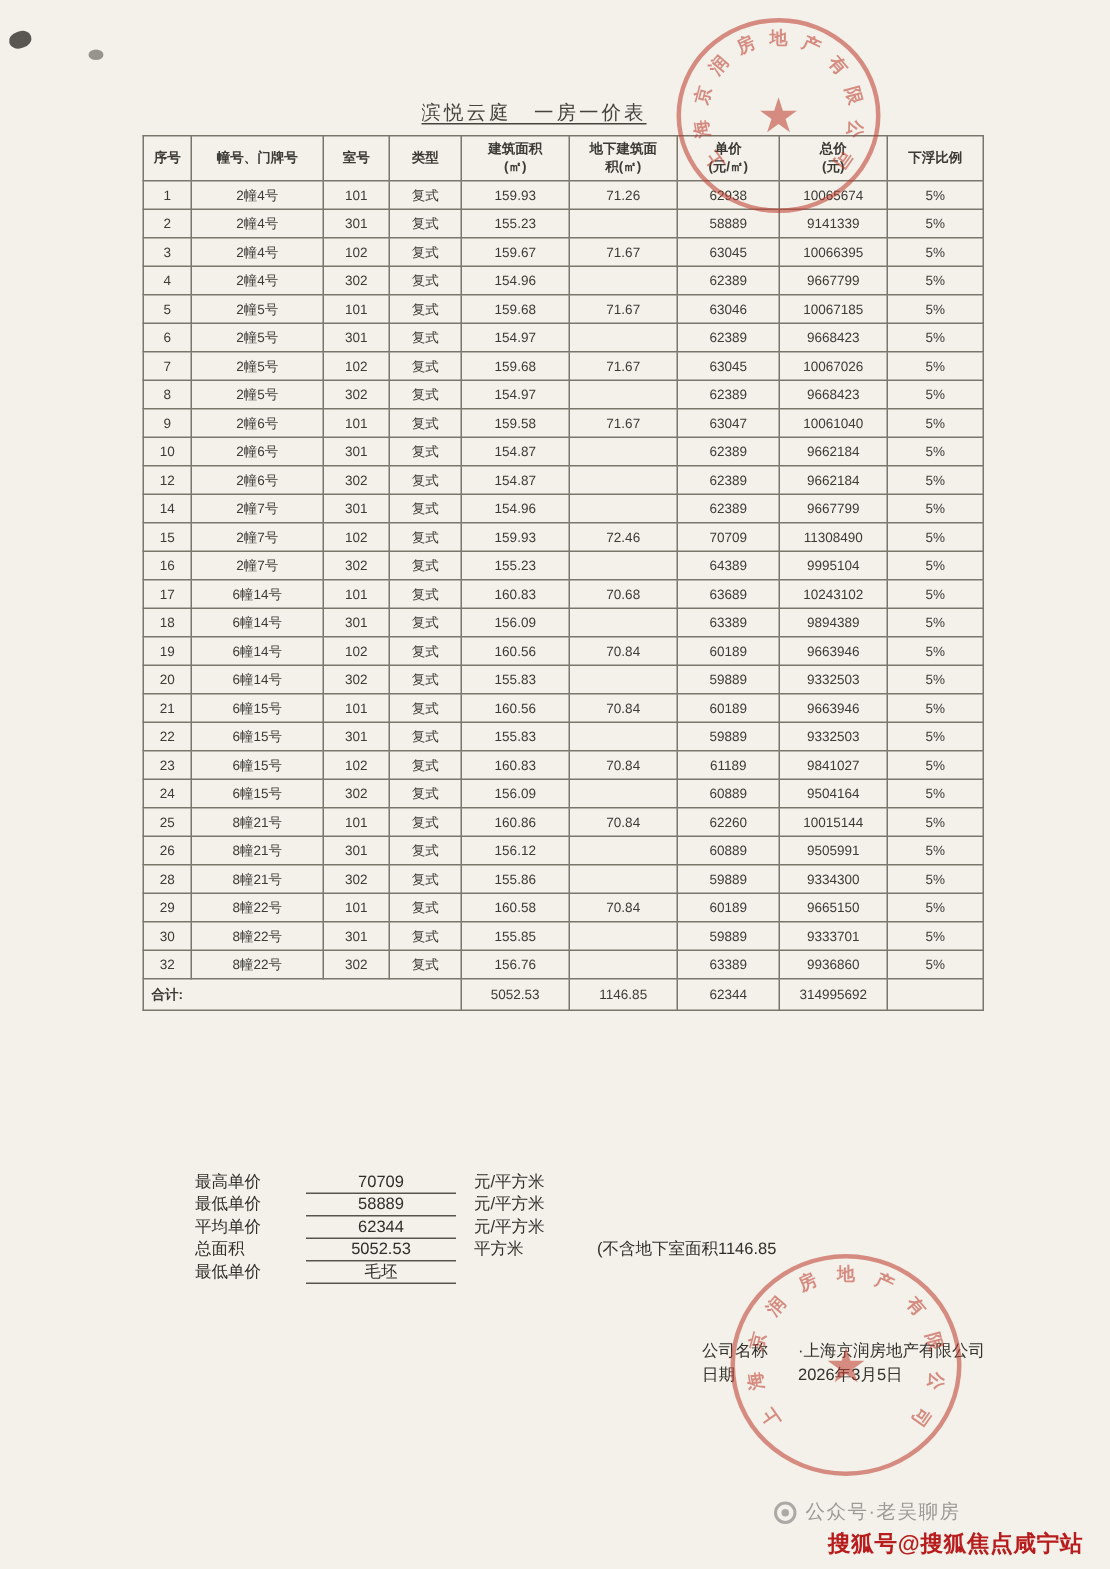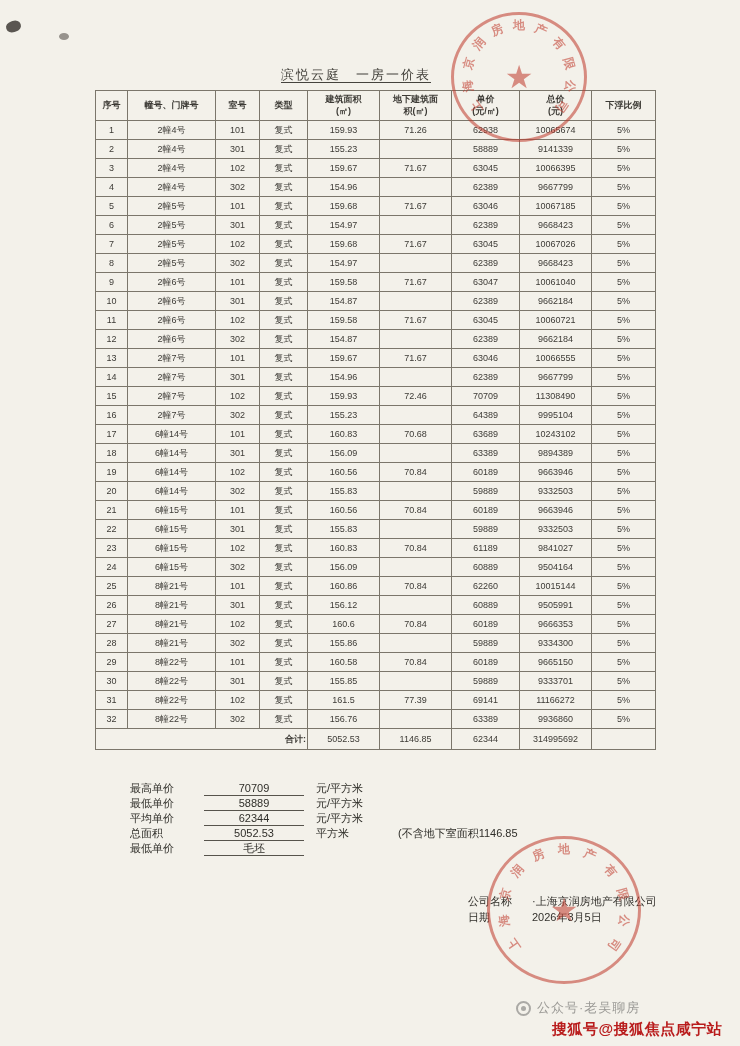--- a/index.html
+++ b/index.html
@@ -23,21 +23,21 @@
     position:absolute;left:95px;top:90px;width:560px;
     border-collapse:collapse;table-layout:fixed;
   }
   .price-table th,.price-table td{
     border:1px solid #7b766b;font-size:9px;text-align:center;
     padding:0 1px;color:#3c3a35;overflow:hidden;
   }
   .price-table th{height:29px;font-weight:600;white-space:pre-line;line-height:1.3;}
   .price-table td{height:18px;line-height:18px;white-space:nowrap;}
   .price-table tr.total-row td{height:20px;line-height:20px;}
-  .price-table td.total-label{text-align:right;padding-left:5px;font-weight:700;}
+  .price-table td.total-label{text-align:left;padding-left:5px;font-weight:700;}
 
   .summary{position:absolute;left:130px;top:781px;font-size:11px;color:#2f2e29;}
   .sum-row{display:flex;align-items:center;height:15px;line-height:13px;}
   .sum-label{width:74px;}
   .sum-value{width:100px;text-align:center;border-bottom:1px solid #57544c;margin-right:12px;}
   .sum-unit{width:72px;}
   .sum-note{margin-left:10px;white-space:nowrap;}
 
   .signature{position:absolute;left:468px;top:893px;font-size:11px;color:#33312c;}
   .sig-row{height:16px;display:flex;line-height:16px;}
@@ -222,50 +222,28 @@
           <td>2幢6号</td>
           <td>301</td>
           <td>复式</td>
           <td>154.87</td>
           <td></td>
           <td>62389</td>
           <td>9662184</td>
           <td>5%</td>
         </tr>
         <tr>
-          <td>11</td>
-          <td>2幢6号</td>
-          <td>102</td>
-          <td>复式</td>
-          <td>159.58</td>
-          <td>71.67</td>
-          <td>63045</td>
-          <td>10060721</td>
-          <td>5%</td>
-        </tr>
-        <tr>
           <td>12</td>
           <td>2幢6号</td>
           <td>302</td>
           <td>复式</td>
           <td>154.87</td>
           <td></td>
           <td>62389</td>
           <td>9662184</td>
-          <td>5%</td>
-        </tr>
-        <tr>
-          <td>13</td>
-          <td>2幢7号</td>
-          <td>101</td>
-          <td>复式</td>
-          <td>159.67</td>
-          <td>71.67</td>
-          <td>63046</td>
-          <td>10066555</td>
           <td>5%</td>
         </tr>
         <tr>
           <td>14</td>
           <td>2幢7号</td>
           <td>301</td>
           <td>复式</td>
           <td>154.96</td>
           <td></td>
           <td>62389</td>
@@ -398,31 +376,20 @@
           <td>8幢21号</td>
           <td>301</td>
           <td>复式</td>
           <td>156.12</td>
           <td></td>
           <td>60889</td>
           <td>9505991</td>
           <td>5%</td>
         </tr>
         <tr>
-          <td>27</td>
-          <td>8幢21号</td>
-          <td>102</td>
-          <td>复式</td>
-          <td>160.6</td>
-          <td>70.84</td>
-          <td>60189</td>
-          <td>9666353</td>
-          <td>5%</td>
-        </tr>
-        <tr>
           <td>28</td>
           <td>8幢21号</td>
           <td>302</td>
           <td>复式</td>
           <td>155.86</td>
           <td></td>
           <td>59889</td>
           <td>9334300</td>
           <td>5%</td>
         </tr>
@@ -439,31 +406,20 @@
         </tr>
         <tr>
           <td>30</td>
           <td>8幢22号</td>
           <td>301</td>
           <td>复式</td>
           <td>155.85</td>
           <td></td>
           <td>59889</td>
           <td>9333701</td>
-          <td>5%</td>
-        </tr>
-        <tr>
-          <td>31</td>
-          <td>8幢22号</td>
-          <td>102</td>
-          <td>复式</td>
-          <td>161.5</td>
-          <td>77.39</td>
-          <td>69141</td>
-          <td>11166272</td>
           <td>5%</td>
         </tr>
         <tr>
           <td>32</td>
           <td>8幢22号</td>
           <td>302</td>
           <td>复式</td>
           <td>156.76</td>
           <td></td>
           <td>63389</td>

